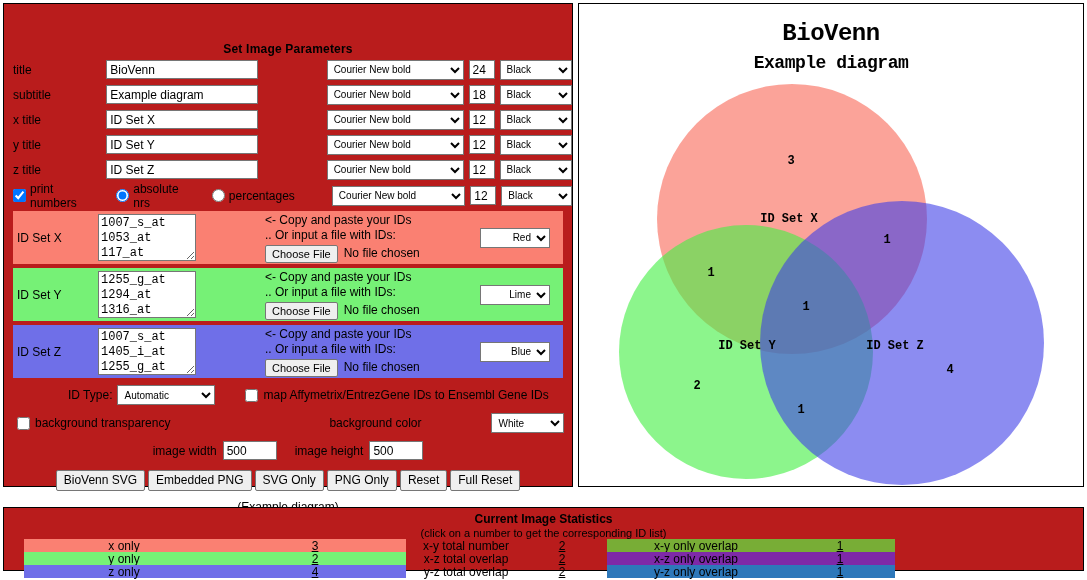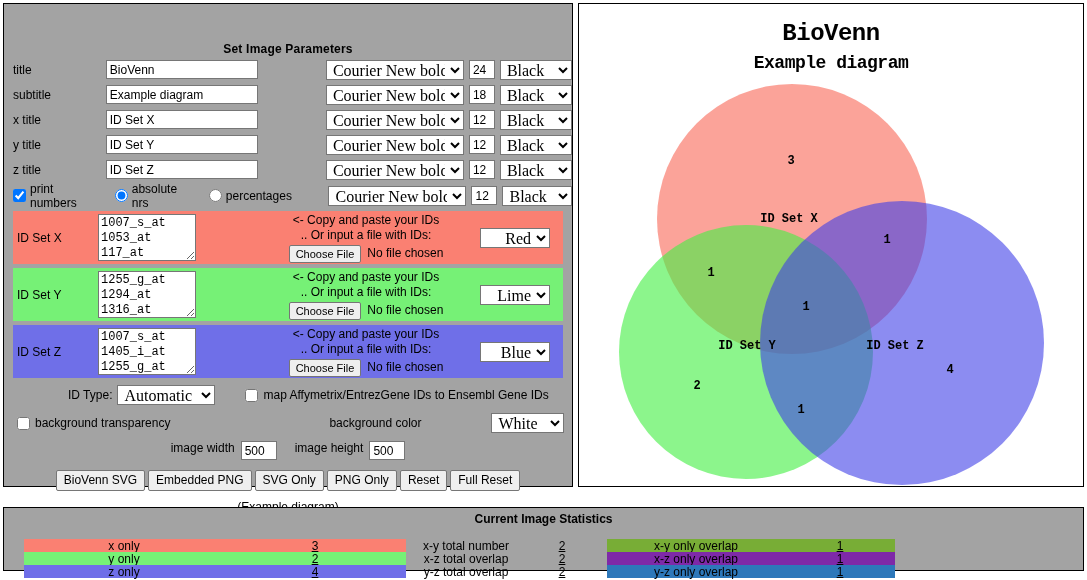--- a/index.html
+++ b/index.html
@@ -10,21 +10,21 @@
     font-family: "Liberation Sans", sans-serif;
     font-size: 12px;
     color: #000;
     overflow: hidden;
   }
   .app { position: relative; width: 1087px; height: 580px; }
 
   
   .panel {
     position: absolute;
-    background: #a3a3a3;
+    background: #b91c1c;
     border: 1px solid #000;
   }
   #params-panel { left: 3px; top: 3px; width: 570px; height: 484px; }
   #diagram-panel { left: 578px; top: 3px; width: 506px; height: 484px; background: #ffffff; }
   #stats-panel  { left: 3px; top: 507px; width: 1081px; height: 64px; }
 
   
   .params-title {
     text-align: center;
     font-weight: bold;
@@ -47,22 +47,22 @@
     font-size: 12px;
     height: 19px;
     border: 1px solid #767676;
     background: #fff;
     padding: 1px 3px;
     outline: none;
   }
   .txt.title-input { width: 152px; }
   .spacer-mid { width: 69px; }
   select.sel {
-    font-family: Liberation Serif, serif;
-    font-size: 16px;
+    font-family: Liberation Sans, sans-serif;
+    font-size: 10px;
     height: 20px;
     border: 1px solid #767676;
     background: #fff;
     padding: 0 2px;
   }
   select.font-sel { width: 138px; }
   select.color-sel { width: 73px; margin-left: 5px; }
   .size-box { width: 26px; margin-left: 5px; }
 
   
@@ -89,21 +89,21 @@
     padding: 1px 2px;
     resize: both;
     background: #fff;
     overflow: hidden;
     white-space: pre;
   }
   .idset .pad { width: 57px; }
   .idset .paste {
     width: 202px;
     display: flex; flex-direction: column;
-    align-items: center; justify-content: center;
+    align-items: flex-start; justify-content: center;
     font-size: 12px;
     line-height: 15px;
   }
   .file-row { display:flex; align-items:center; margin-top: 2px; }
   .file-btn {
     font-family: "Liberation Sans", sans-serif;
     font-size: 11px;
     background: #efefef;
     border: 1px solid #767676;
     border-radius: 2px;
@@ -125,23 +125,23 @@
   select.idtype { width: 98px; }
   .map-chk { margin-left: 30px; display:flex; align-items:center; }
   .map-chk input { margin: 0 5px 0 0; }
 
   .bg-row { display:flex; align-items:center; margin-top: 8px; font-size: 12px; }
   .bg-row .bgt { margin-left: 13px; display:flex; align-items:center; }
   .bg-row .bgt input { margin: 0 5px 0 0; }
   .bg-row .bgc-label { margin-left: 159px; }
   .bg-row select.bgc { width: 73px; margin-left: 70px; }
 
-  .dim-row { display:flex; justify-content:center; margin-top: 8px; font-size: 12px; }
+  .dim-row { display:flex; align-items:center; justify-content:center; margin-top: 8px; font-size: 12px; }
   .dim-row .dlabel { margin-right: 6px; }
-  .dim-row .dbox { width: 36px; }
+  .dim-row .dbox { width: 54px; }
   .dim-row .gap { width: 18px; }
 
   .btn-row { display:flex; align-items:center; justify-content:center; margin-top: 10px; gap: 3px; }
   .btn {
     font-family: "Liberation Sans", sans-serif;
     font-size: 12px;
     background: #efefef;
     border: 1px solid #767676;
     border-radius: 2px;
     padding: 2px 7px;
@@ -417,20 +417,21 @@
         <text class="venn-num" x="132" y="272" text-anchor="middle">1</text>
         <text class="venn-num" x="308" y="239" text-anchor="middle">1</text>
         <text class="venn-num" x="222" y="409" text-anchor="middle">1</text>
         <text class="venn-num" x="227" y="306" text-anchor="middle">1</text>
       </g>
     </svg>
   </div>
 
   <div class="panel" id="stats-panel">
     <div class="stats-title">Current Image Statistics</div>
+    <div class="stats-sub">(click on a number to get the corresponding ID list)</div>
 
     <div class="stats-grid">
 
 
       <div class="sgroup g2">
         <div class="srow c-x">
           <span class="sl">x only</span>
           <span class="sv"><u class="u">3</u></span>
         </div>
         <div class="srow c-y">

